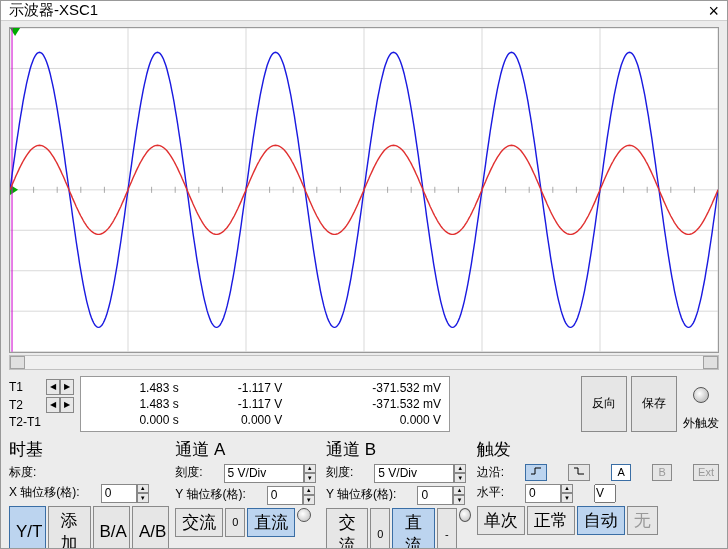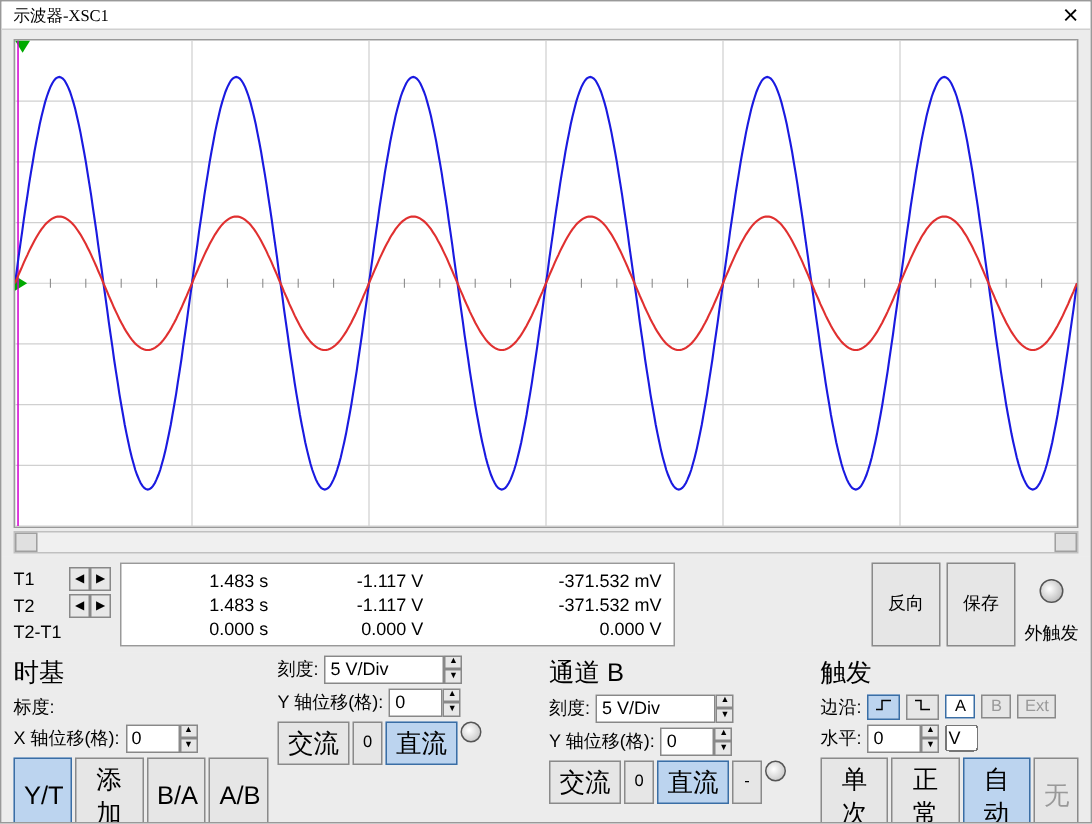--- a/index.html
+++ b/index.html
@@ -1,18 +1,18 @@
 <!DOCTYPE html>
 <html><head>
 <meta charset="utf-8">
 <style>
   * { box-sizing: border-box; margin: 0; padding: 0; font-family: "Microsoft YaHei", Arial, sans-serif; font-size: 12px; }
   body { background: #f0f0f0; width: 728px; height: 549px; border: 1px solid #999; display: flex; flex-direction: column; }
   .titlebar { height: 28px; background: #fff; border-bottom: 1px solid #d0d0d0; display: flex; align-items: center; justify-content: space-between; padding: 0 8px; }
-  .titlebar .title { font-size: 11px; font-family: Liberation Serif, serif; }
+  .titlebar .title { font-size: 15px; }
   .titlebar .close { cursor: pointer; font-size: 18px; line-height: 1; }
   .scope-area { flex: 1; padding: 6px 8px 2px 8px; display: flex; flex-direction: column; background: #ececec; }
   .scope-border { flex: 1; background: #fff; border: 1px solid #999; position: relative; }
   .scope-canvas { width: 100%; height: 100%; display: block; }
   .scope-scroll { height: 15px; background: #f0f0f0; border: 1px solid #c0c0c0; margin-top: 2px; position: relative; }
   .scope-scroll::before, .scope-scroll::after { content: ''; position: absolute; top: 0; width: 15px; height: 100%; background: #e0e0e0; border: 1px solid #a0a0a0; box-sizing: border-box; }
   .scope-scroll::before { left: 0; }
   .scope-scroll::after { right: 0; }
 
   .measure-row { display: flex; gap: 6px; padding: 4px 8px; align-items: stretch; background: #ececec; }
@@ -26,21 +26,21 @@
   .meas-table th { font-weight: normal; text-align: center; }
   .meas-table td { text-align: right; }
   .side-btns { display: flex; flex-direction: row; gap: 4px; justify-content: center; }
   .btn { background: #e6e6e6; border: 1px solid #8a8a8a; padding: 3px 10px; cursor: pointer; text-align: center; }
   .ext-trig { display: flex; flex-direction: column; align-items: center; justify-content: flex-end; gap: 12px; }
   .port { width: 16px; height: 16px; border-radius: 50%; border: 1px solid #555; background: radial-gradient(circle at 40% 40%, #fff, #aaa); }
 
   .panel-row { display: flex; gap: 6px; padding: 2px 8px 6px 8px; background: #ececec; }
   .panel { display: flex; flex-direction: column; gap: 3px; }
   .panel-title { font-size: 17px; }
-  .field-row { display: flex; align-items: center; gap: 4px; }
+  .field-row { display: flex; gap: 21px; }
   .field-lbl { white-space: nowrap; }
   .combo { display: flex; }
   .combo input { width: 80px; height: 19px; border: 1px solid #888; padding: 0 3px; background: #fff; }
   .combo input.narrow { width: 36px; }
   .combo .spin { display: flex; flex-direction: column; }
   .combo .spin button { width: 12px; height: 9.5px; font-size: 6px; padding: 0; border: 1px solid #888; background: #e8e8e8; cursor: pointer; line-height: 1; }
   .btn-row { display: flex; gap: 2px; }
   .btn-row .btn { padding: 2px 6px; font-size: 17px; min-width: 30px; }
   .btn.small { padding: 1px 4px; font-size: 11px; min-width: 20px; }
   .btn.active { background: #bcd4ef; border-color: #3a6ea5; }
@@ -191,20 +191,21 @@
     </div>
     <div class="btn-row">
       <button class="btn active">Y/T</button>
       <button class="btn">添加</button>
       <button class="btn">B/A</button>
       <button class="btn">A/B</button>
     </div>
   </div>
 
   <div class="panel" style="width:175px">
+    <div class="panel-title">通道 A</div>
     <div class="field-row">
       <span class="field-lbl">刻度:</span>
       <div class="combo">
         <input value="5 V/Div" style="">
         <div class="spin">
             <button>▲</button>
             <button>▼</button>
           </div>
       </div>
     </div>

